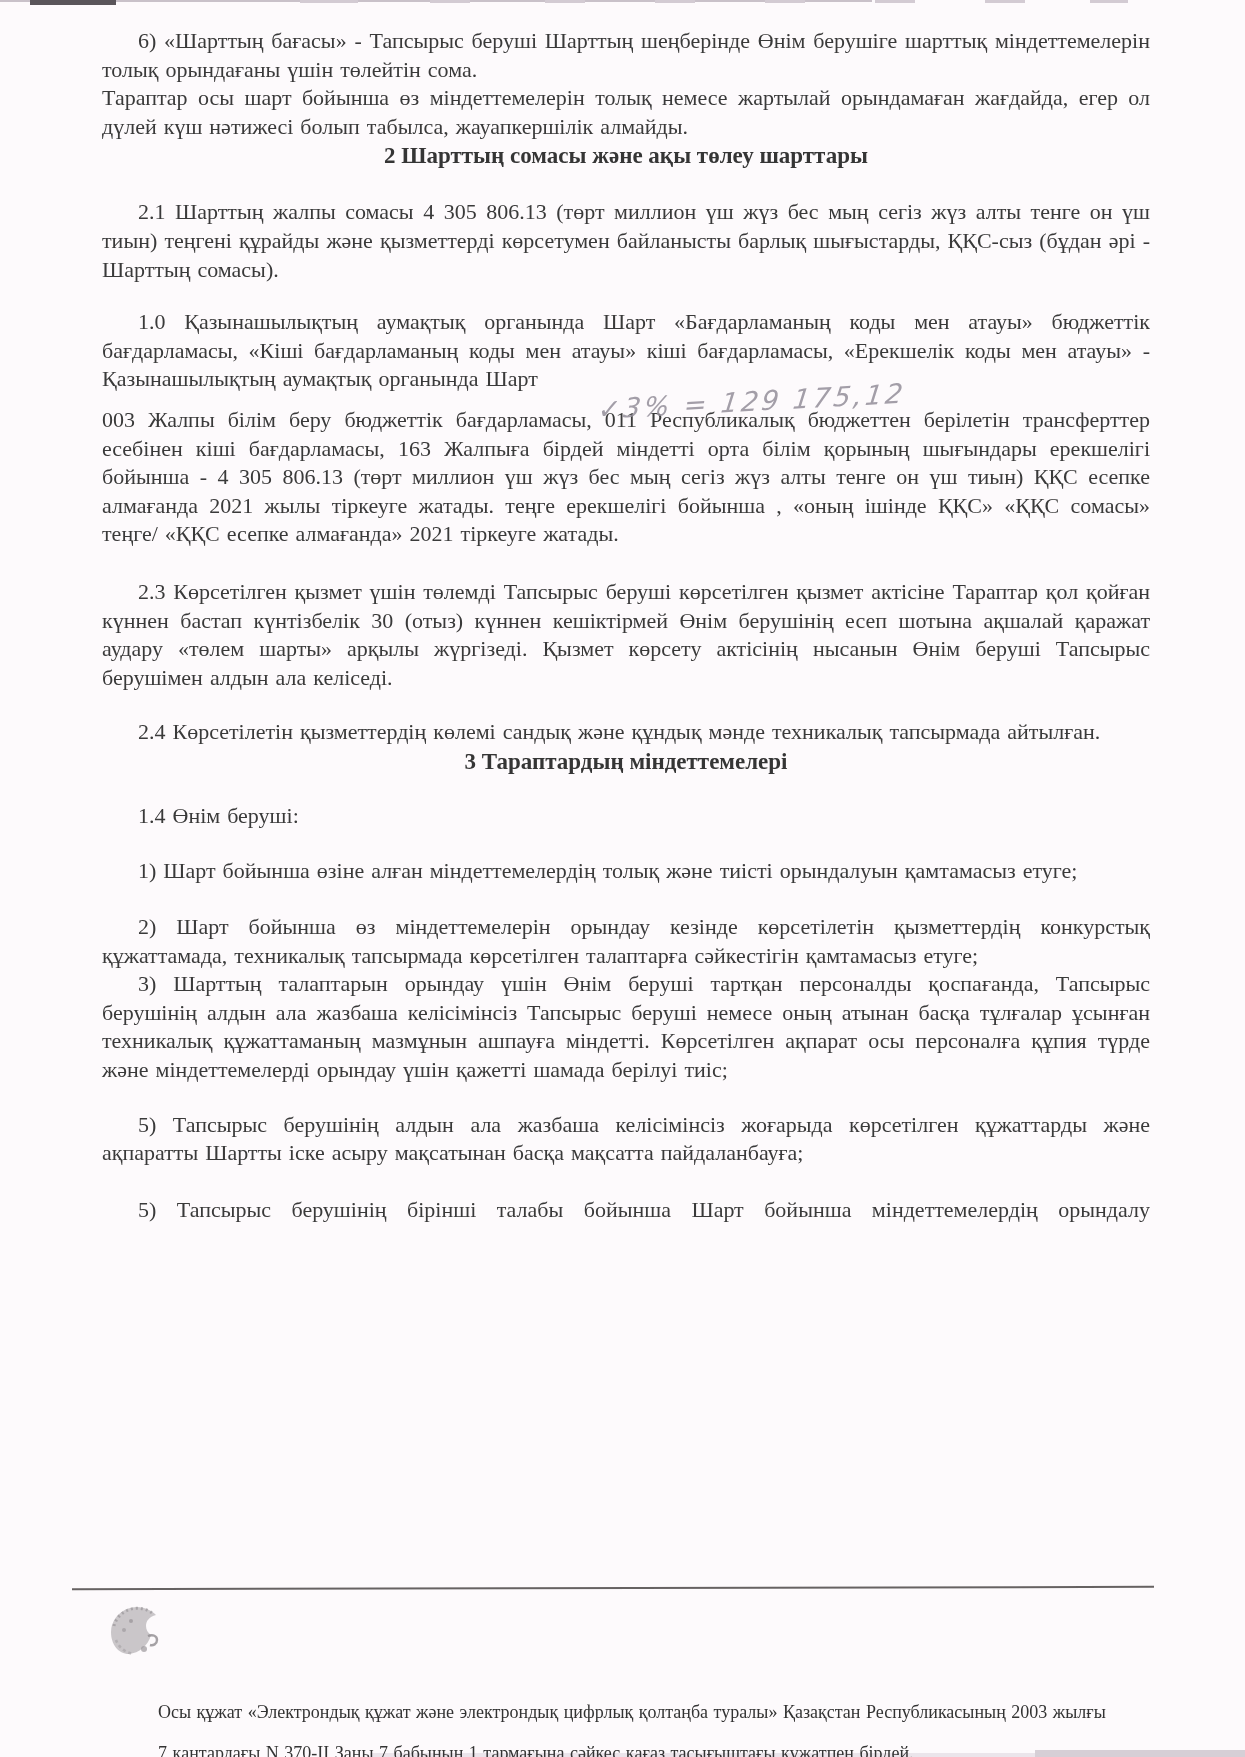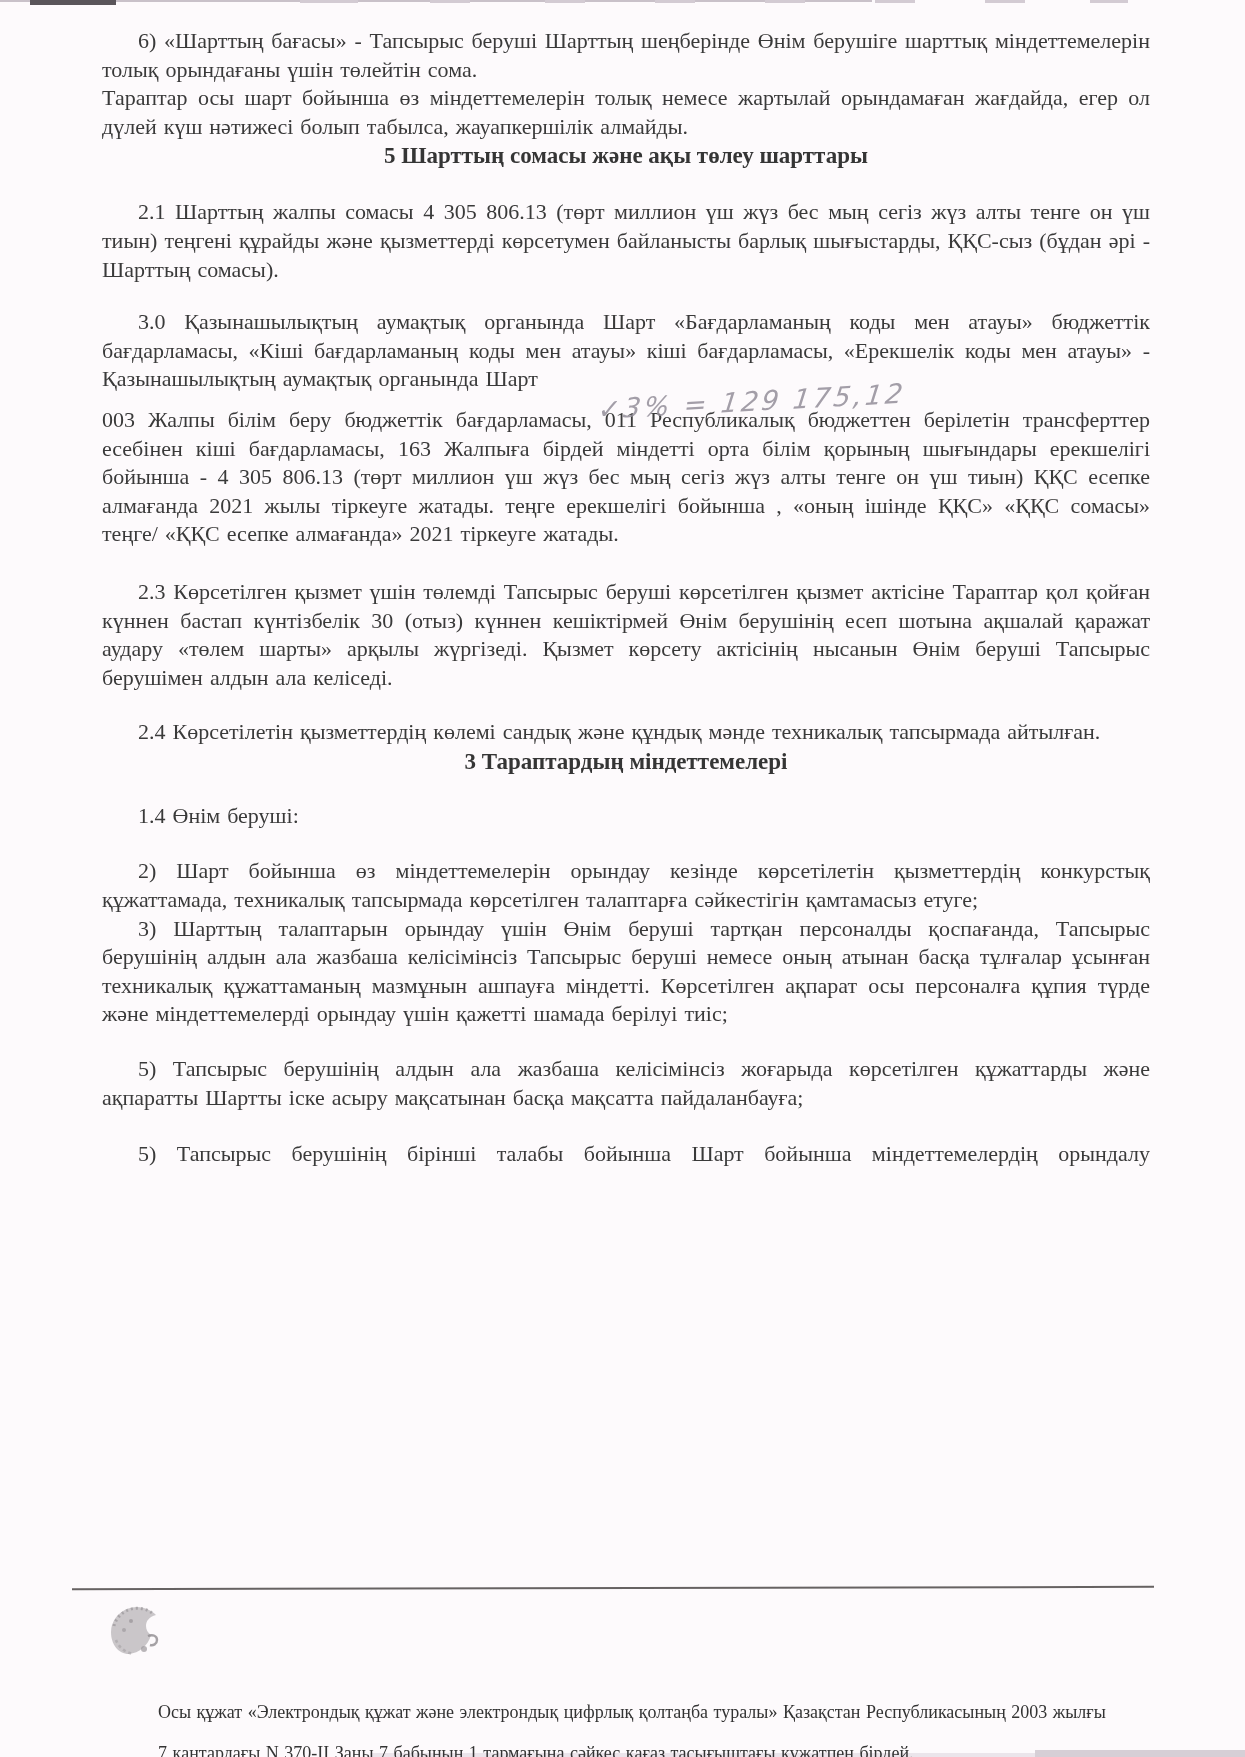--- a/index.html
+++ b/index.html
@@ -124,35 +124,36 @@
   <div class="art art-brbar"></div>
   <div class="art art-bsmudge"></div>
 
   <div class="content">
 
 
     <p class="para indent m-p1">6) «Шарттың бағасы» - Тапсырыс беруші Шарттың шеңберінде Өнім берушіге шарттық міндеттемелерін толық орындағаны үшін төлейтін сома.</p>
 
     <p class="para m-p2">Тараптар осы шарт бойынша өз міндеттемелерін толық немесе жартылай орындамаған жағдайда, егер ол дүлей күш нәтижесі болып табылса, жауапкершілік алмайды.</p>
 
-    <h2 class="heading m-h2">5 Шарттың сомасы және ақы төлеу шарттары</h2>
+    <h2 class="heading m-h2">2 Шарттың сомасы және ақы төлеу шарттары</h2>
 
     <p class="para indent m-s21">2.1 Шарттың жалпы сомасы 4 305 806.13 (төрт миллион үш жүз бес мың сегіз жүз алты тенге он үш тиын) теңгені құрайды және қызметтерді көрсетумен байланысты барлық шығыстарды, ҚҚС-сыз (бұдан әрі - Шарттың сомасы).</p>
 
-    <p class="para indent m-s22a">3.0 Қазынашылықтың аумақтық органында Шарт «Бағдарламаның коды мен атауы» бюджеттік бағдарламасы, «Кіші бағдарламаның коды мен атауы» кіші бағдарламасы, «Ерекшелік коды мен атауы» - Қазынашылықтың аумақтық органында Шарт</p>
+    <p class="para indent m-s22a">1.0 Қазынашылықтың аумақтық органында Шарт «Бағдарламаның коды мен атауы» бюджеттік бағдарламасы, «Кіші бағдарламаның коды мен атауы» кіші бағдарламасы, «Ерекшелік коды мен атауы» - Қазынашылықтың аумақтық органында Шарт</p>
     <p class="para m-s22b">003 Жалпы білім беру бюджеттік бағдарламасы, 011 Республикалық бюджеттен берілетін трансферттер есебінен кіші бағдарламасы, 163 Жалпыға бірдей міндетті орта білім қорының шығындары ерекшелігі бойынша - 4 305 806.13 (төрт миллион үш жүз бес мың сегіз жүз алты тенге он үш тиын) ҚҚС есепке алмағанда 2021 жылы тіркеуге жатады. теңге ерекшелігі бойынша , «оның ішінде ҚҚС» «ҚҚС сомасы» теңге/ «ҚҚС есепке алмағанда» 2021 тіркеуге жатады.</p>
 
     <p class="para indent m-s23">2.3 Көрсетілген қызмет үшін төлемді Тапсырыс беруші көрсетілген қызмет актісіне Тараптар қол қойған күннен бастап күнтізбелік 30 (отыз) күннен кешіктірмей Өнім берушінің есеп шотына ақшалай қаражат аудару «төлем шарты» арқылы жүргізеді. Қызмет көрсету актісінің нысанын Өнім беруші Тапсырыс берушімен алдын ала келіседі.</p>
 
     <p class="para indent m-s24">2.4 Көрсетілетін қызметтердің көлемі сандық және құндық мәнде техникалық тапсырмада айтылған.</p>
 
     <h2 class="heading m-h3">3 Тараптардың міндеттемелері</h2>
 
     <p class="para indent m-s31">1.4 Өнім беруші:</p>
 
+    <p class="para indent m-ob1">1) Шарт бойынша өзіне алған міндеттемелердің толық және тиісті орындалуын қамтамасыз етуге;</p>
 
     <p class="para indent m-ob2">2) Шарт бойынша өз міндеттемелерін орындау кезінде көрсетілетін қызметтердің конкурстық құжаттамада, техникалық тапсырмада көрсетілген талаптарға сәйкестігін қамтамасыз етуге;</p>
 
     <p class="para indent m-ob3">3) Шарттың талаптарын орындау үшін Өнім беруші тартқан персоналды қоспағанда, Тапсырыс берушінің алдын ала жазбаша келісімінсіз Тапсырыс беруші немесе оның атынан басқа тұлғалар ұсынған техникалық құжаттаманың мазмұнын ашпауға міндетті. Көрсетілген ақпарат осы персоналға құпия түрде және міндеттемелерді орындау үшін қажетті шамада берілуі тиіс;</p>
 
     <p class="para indent m-ob4">5) Тапсырыс берушінің алдын ала жазбаша келісімінсіз жоғарыда көрсетілген құжаттарды және ақпаратты Шартты іске асыру мақсатынан басқа мақсатта пайдаланбауға;</p>
 
     <p class="para indent m-ob5 struck-line">5) Тапсырыс берушінің бірінші талабы бойынша Шарт бойынша міндеттемелердің орындалу</p>
 
   </div>

